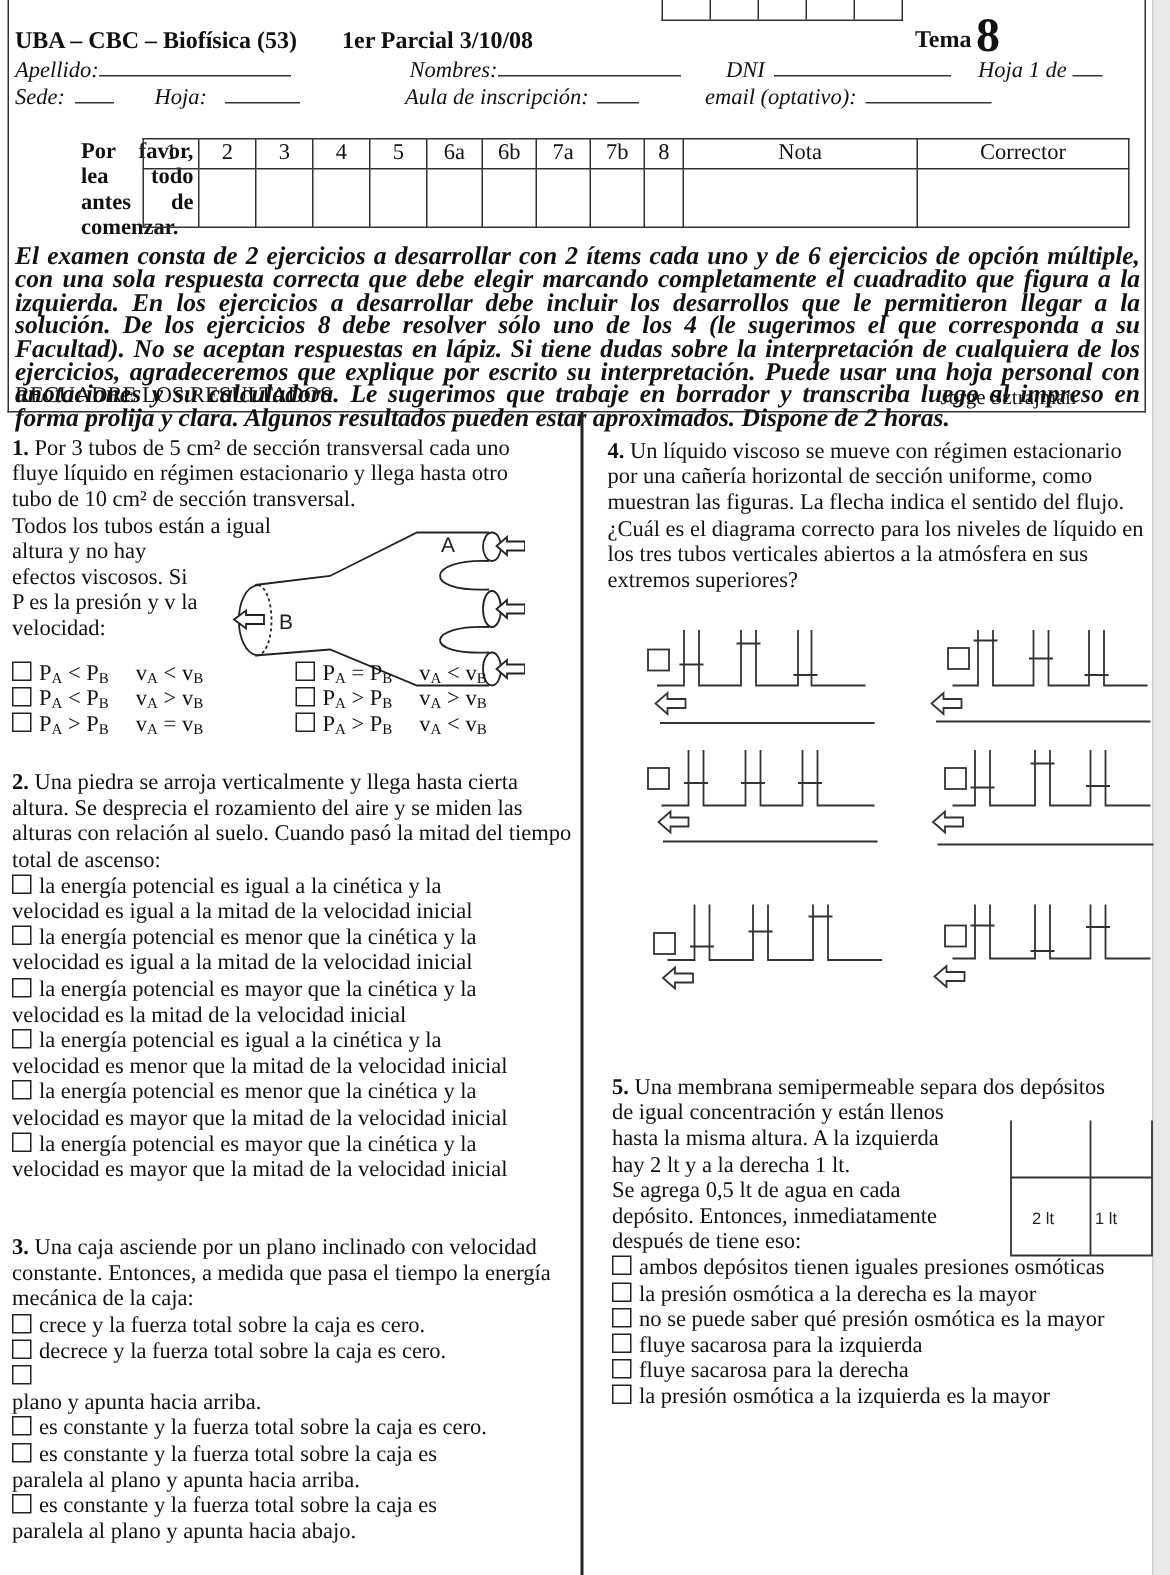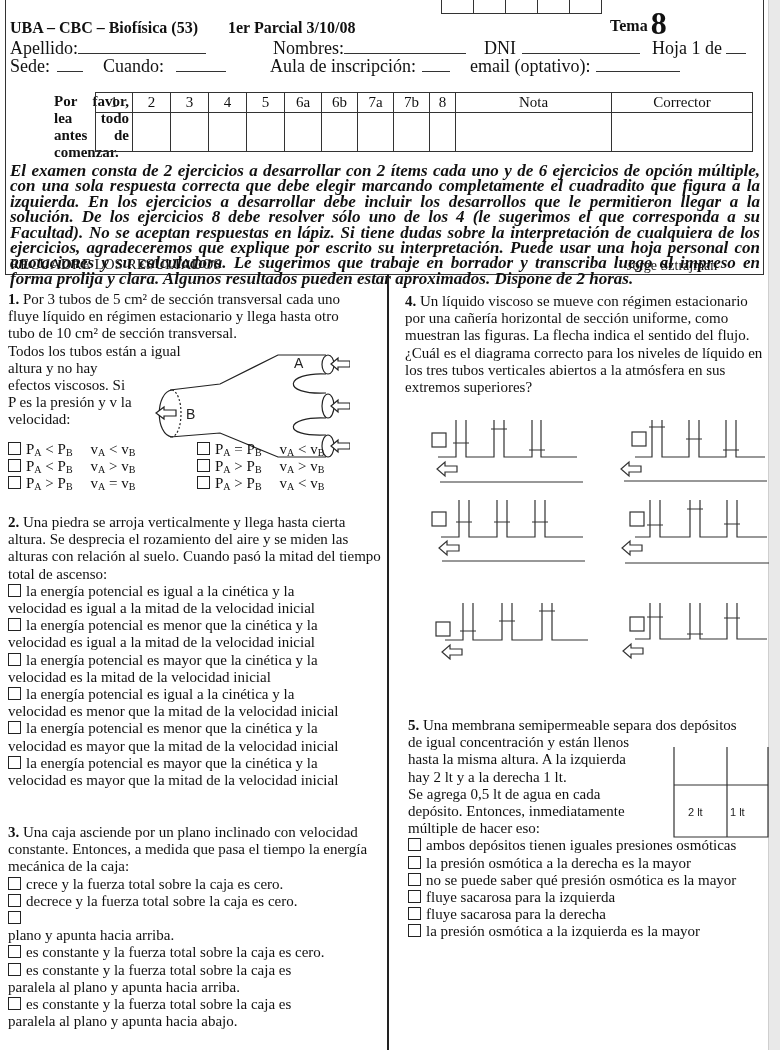--- a/index.html
+++ b/index.html
@@ -16,21 +16,21 @@
   .header-frame { position:absolute; left:5px; top:-2px; width:757px; height:276px; border:1.5px solid #333; border-top:none; }
   .id-boxes { position:absolute; left:441px; top:0; height:13px; display:flex; border:1px solid #333; border-top:none; }
   .id-boxes span { width:31px; height:13px; border-right:1px solid #333; display:block; }
   .id-boxes span:last-child { border-right:none; }
 
   .title-line { position:absolute; left:10px; top:19px; font-size:16px; font-weight:bold; white-space:nowrap; }
   .title-line .parcial { margin-left:26px; }
   .tema { position:absolute; left:610px; top:5px; font-weight:bold; font-size:16px; white-space:nowrap; }
   .tema .num { font-size:32px; vertical-align:-3px; margin-left:3px; }
 
-  .field-row { position:absolute; font-size:18px; white-space:nowrap; }
+  .field-row { position:absolute; font-size:15px; white-space:nowrap;font-style:italic; }
   .blank { display:inline-block; border-bottom:1px solid #333; height:12px; vertical-align:baseline; }
 
   .porfavor { position:absolute; left:10px; top:93px; width:75px; font-size:15px; font-weight:bold; line-height:17px; text-align:justify;margin-left:44px; }
   .porfavor div { text-align:justify; text-align-last:justify; }
   .porfavor div.last { text-align-last:left; }
 
   table.grade { position:absolute; left:95px; top:92px; border-collapse:collapse; font-size:15px; }
   table.grade td, table.grade th { border:1px solid #333; padding:0; text-align:center; font-weight:normal; }
   table.grade th { height:19px; }
   table.grade td { height:38px; }
@@ -86,21 +86,21 @@
   <span>DNI</span><span class="blank" style="width:118px; margin-left:6px"></span>
 </div>
 <div class="field-row" style="left:652px; top:38px;">
   <span>Hoja 1 de</span><span class="blank" style="width:20px; margin-left:4px"></span>
 </div>
 
 <div class="field-row" style="left:10px; top:56px;">
   <span>Sede:</span><span class="blank" style="width:26px; margin-left:7px"></span>
 </div>
 <div class="field-row" style="left:103px; top:56px;">
-  <span>Cuando:</span><span class="blank" style="width:50px; margin-left:12px"></span>
+  <span>Hoja:</span><span class="blank" style="width:50px; margin-left:12px"></span>
 </div>
 <div class="field-row" style="left:270px; top:56px;">
   <span>Aula de inscripción:</span><span class="blank" style="width:28px; margin-left:6px"></span>
 </div>
 <div class="field-row" style="left:470px; top:56px;">
   <span>email (optativo):</span><span class="blank" style="width:84px; margin-left:6px"></span>
 </div>
 
 <div class="porfavor">
   <div>Por favor,</div>
@@ -272,21 +272,21 @@
   </g>
 </svg>
 
 <div class="q" style="left:408px; top:717px; width:360px;">
   <div style="white-space:nowrap"><b>5.</b> <span>Una membrana semipermeable separa dos depósitos</span></div>
   <div>de igual concentración y están llenos</div>
   <div>hasta la misma altura. A la izquierda</div>
   <div>hay 2 lt y a la derecha 1 lt.</div>
   <div>Se agrega 0,5 lt de agua en cada</div>
   <div>depósito. Entonces, inmediatamente</div>
-  <div>múltiple de hacer eso:</div>
+  <div>después de tiene eso:</div>
   <div class="opt"><span class="cb"></span><span>ambos depósitos tienen iguales presiones osmóticas</span></div>
   <div class="opt"><span class="cb"></span><span>la presión osmótica a la derecha es la mayor</span></div>
   <div class="opt"><span class="cb"></span><span>no se puede saber qué presión osmótica es la mayor</span></div>
   <div class="opt"><span class="cb"></span><span>fluye sacarosa para la izquierda</span></div>
   <div class="opt"><span class="cb"></span><span>fluye sacarosa para la derecha</span></div>
   <div class="opt"><span class="cb"></span><span>la presión osmótica a la izquierda es la mayor</span></div>
 </div>
 
 <svg class="abs" style="left:672px; top:745px;" width="100" height="100" viewBox="0 0 100 100">
   <g fill="none" stroke="#333" stroke-width="1.2">

